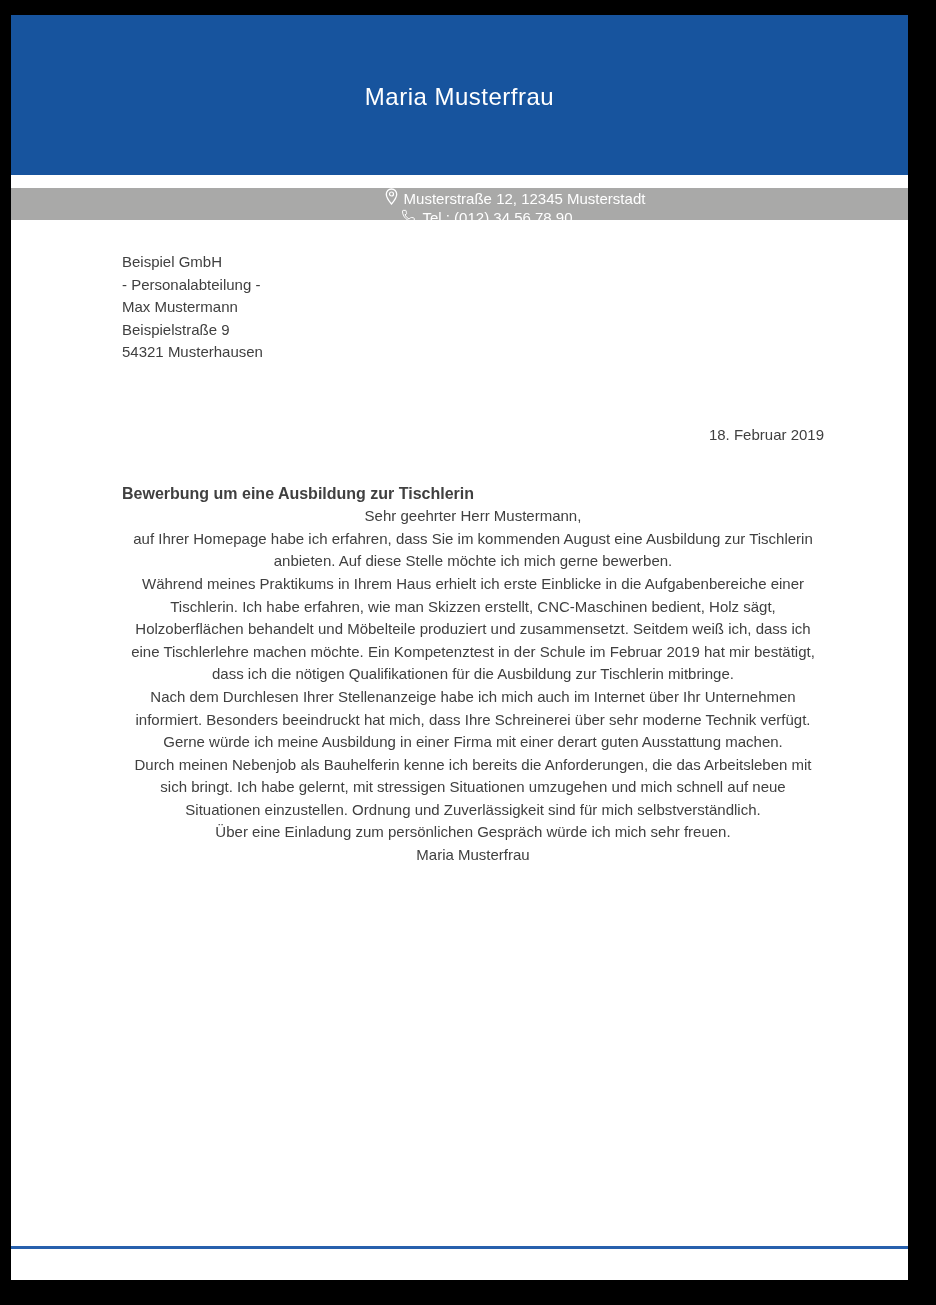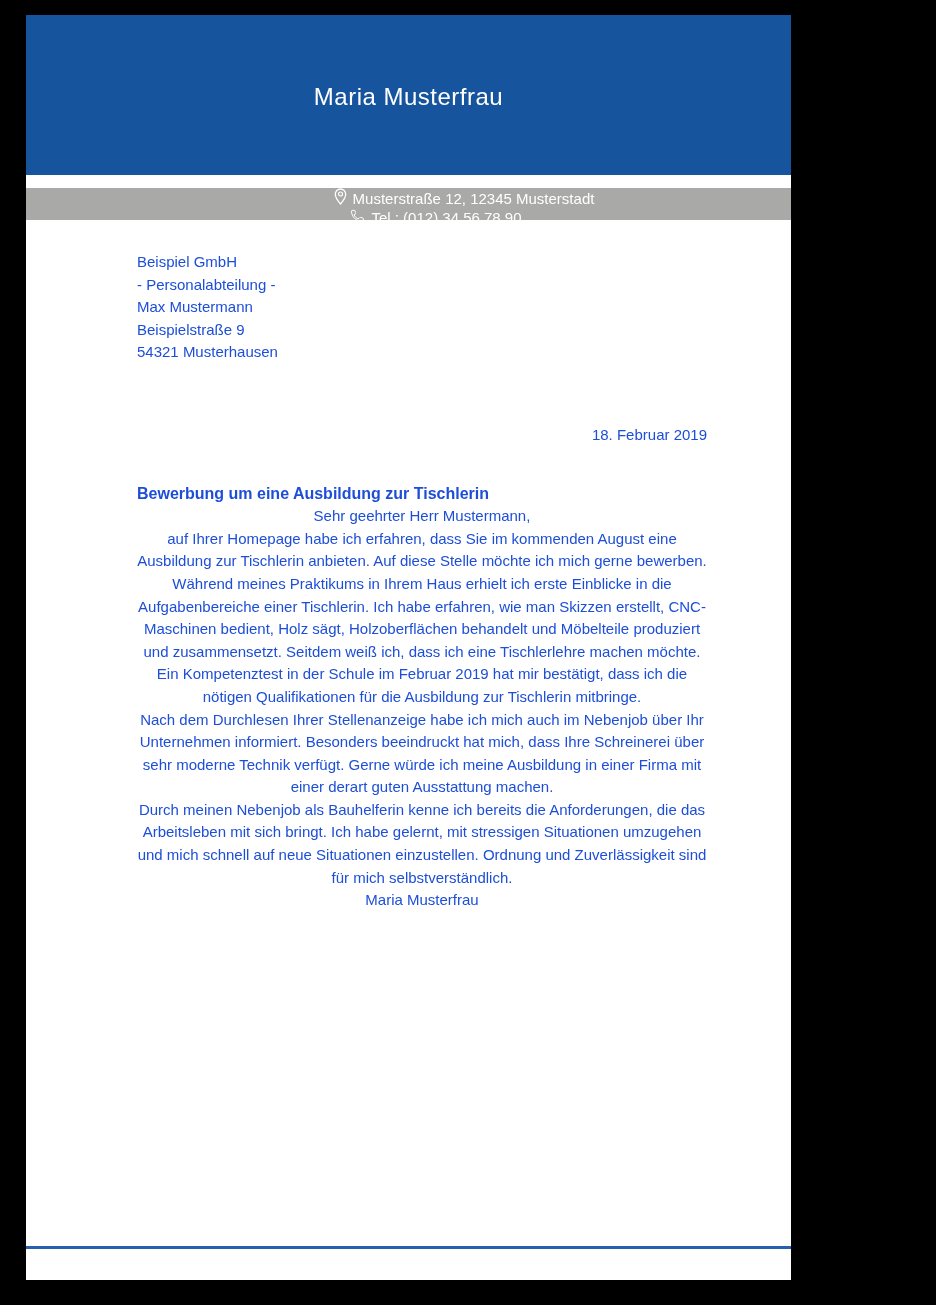--- a/index.html
+++ b/index.html
@@ -10,23 +10,23 @@
   }
   .stage {
     position: relative;
     width: 936px;
     height: 1305px;
     background: #000;
     overflow: hidden;
   }
   .doc {
     position: absolute;
-    left: 26px;
+    left: 11px;
     top: 15px;
-    width: 765px;
+    width: 897px;
     height: 1265px;
     background: #ffffff;
   }
   
   .header {
     height: 160px;
     background: #17549e;
     display: flex;
     align-items: center;
     justify-content: center;
@@ -55,21 +55,21 @@
     align-items: center;
     gap: 6px;
     white-space: nowrap;
   }
   .contact-item.address { margin-left: 111px; }
   .contact-item.phone   { margin-left: 55px; }
   .contact-icon { display: inline-block; flex: none; }
   
   .body {
     padding: 0 84px 0 111px;
-    color: #1d4ed8;
+    color: #404040;
     font-size: 15px;
     line-height: 22.6px;
   }
   .body p { margin: 0; text-align: center; }
   .recipient { margin-top: 31px; }
   .date {
     margin-top: 60px;
     text-align: right;
   }
   .subject {
@@ -133,22 +133,23 @@
       </div>
 
       <div class="date">18. Februar 2019</div>
 
       <div class="subject">Bewerbung um eine Ausbildung zur Tischlerin</div>
 
       <p class="salutation">Sehr geehrter Herr Mustermann,</p>
 
       <p class="para para-first">auf Ihrer Homepage habe ich erfahren, dass Sie im kommenden August eine Ausbildung zur Tischlerin anbieten. Auf diese Stelle möchte ich mich gerne bewerben.</p>
       <p class="para">Während meines Praktikums in Ihrem Haus erhielt ich erste Einblicke in die Aufgabenbereiche einer Tischlerin. Ich habe erfahren, wie man Skizzen erstellt, CNC-Maschinen bedient, Holz sägt, Holzoberflächen behandelt und Möbelteile produziert und zusammensetzt. Seitdem weiß ich, dass ich eine Tischlerlehre machen möchte. Ein Kompetenztest in der Schule im Februar 2019 hat mir bestätigt, dass ich die nötigen Qualifikationen für die Ausbildung zur Tischlerin mitbringe.</p>
-      <p class="para">Nach dem Durchlesen Ihrer Stellenanzeige habe ich mich auch im Nebenjob über Ihr Unternehmen informiert. Besonders beeindruckt hat mich, dass Ihre Schreinerei über sehr moderne Technik verfügt. Gerne würde ich meine Ausbildung in einer Firma mit einer derart guten Ausstattung machen.</p>
+      <p class="para">Nach dem Durchlesen Ihrer Stellenanzeige habe ich mich auch im Internet über Ihr Unternehmen informiert. Besonders beeindruckt hat mich, dass Ihre Schreinerei über sehr moderne Technik verfügt. Gerne würde ich meine Ausbildung in einer Firma mit einer derart guten Ausstattung machen.</p>
       <p class="para">Durch meinen Nebenjob als Bauhelferin kenne ich bereits die Anforderungen, die das Arbeitsleben mit sich bringt. Ich habe gelernt, mit stressigen Situationen umzugehen und mich schnell auf neue Situationen einzustellen. Ordnung und Zuverlässigkeit sind für mich selbstverständlich.</p>
+      <p class="para">Über eine Einladung zum persönlichen Gespräch würde ich mich sehr freuen.</p>
 
 
       <p class="signature">Maria Musterfrau</p>
 
     </main>
 
     <div class="footer-line"></div>
   </div>
 </div>
 

